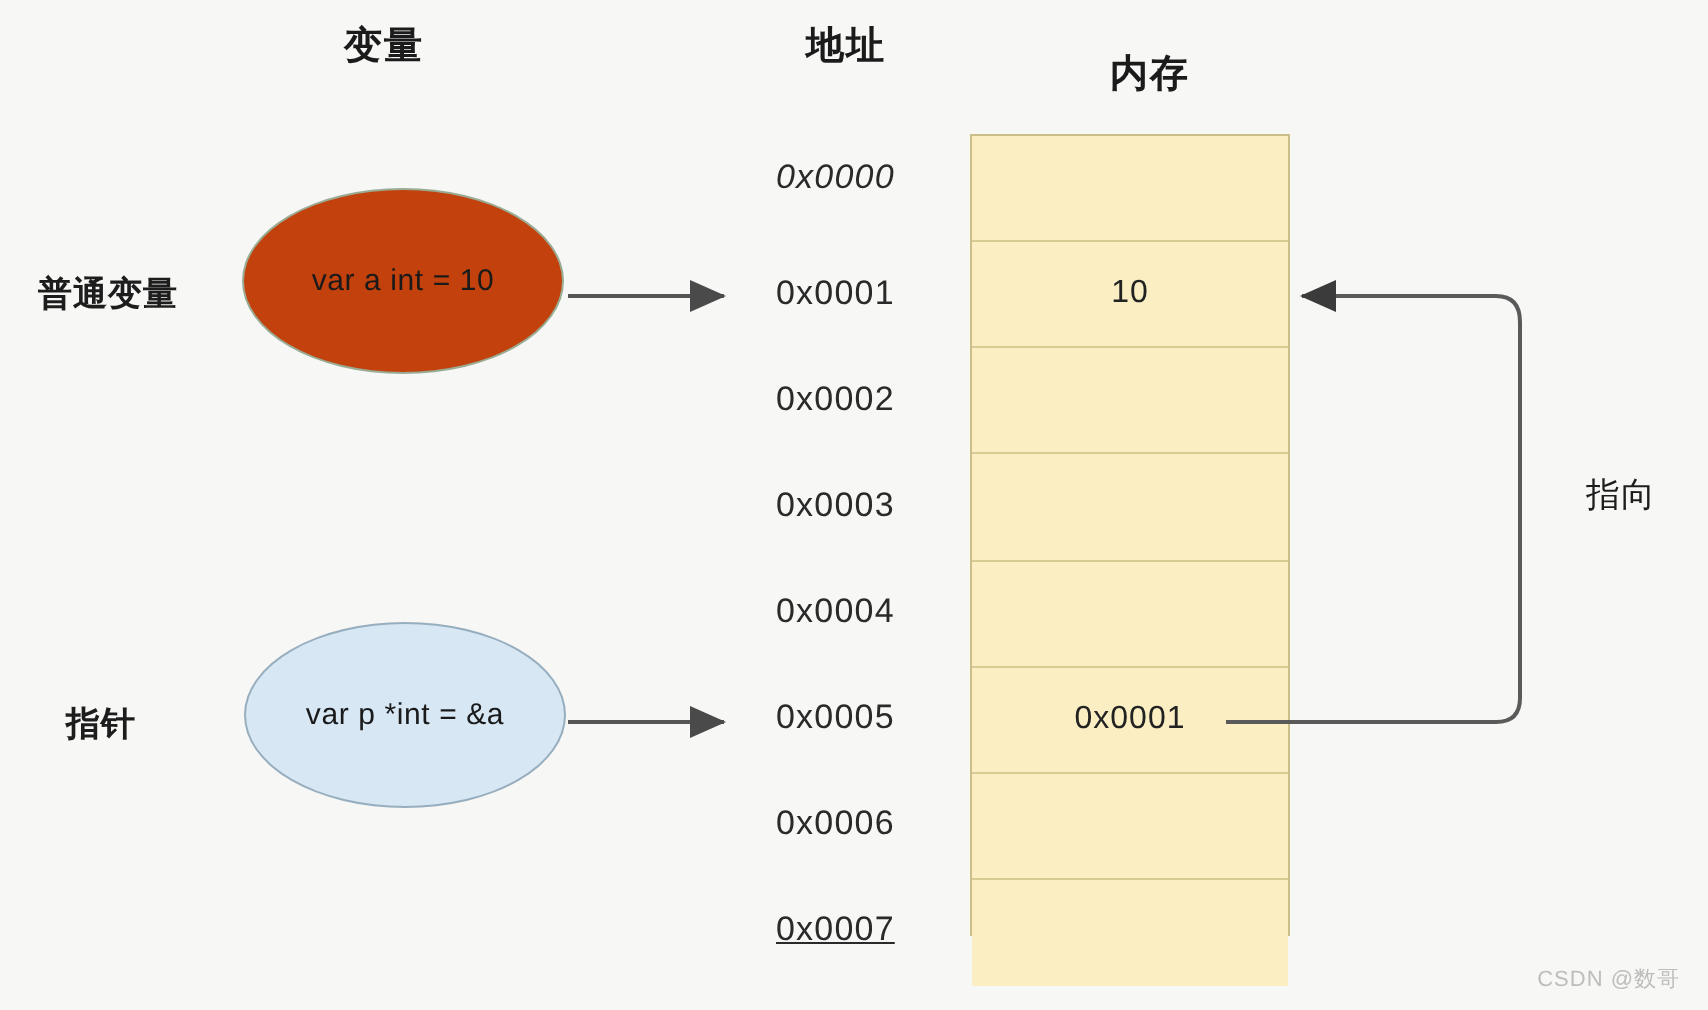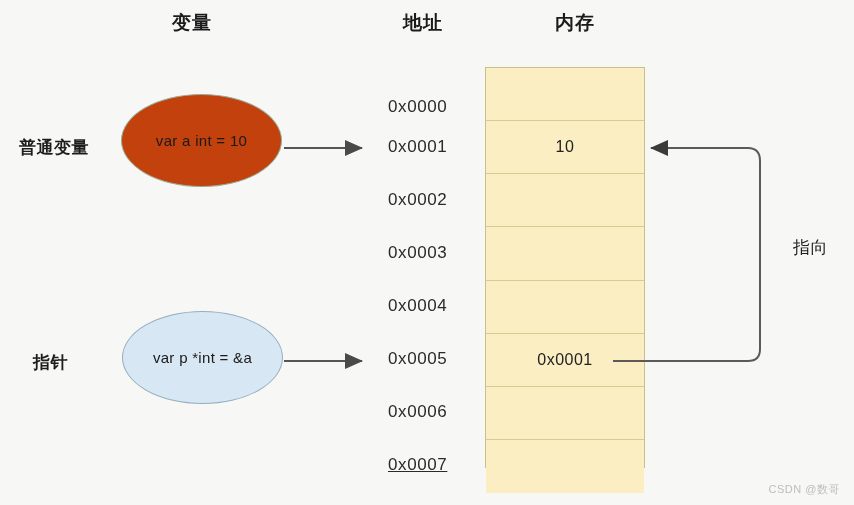--- a/index.html
+++ b/index.html
@@ -23,21 +23,21 @@
     font-size: 19px;
     font-weight: 700;
     color: #1b1b1b;
     letter-spacing: 1px;
     white-space: nowrap;
     text-align: center;
     transform: translateX(-50%);
   }
   #hdr-variable { left: 192px; top: 10px; }
   #hdr-address  { left: 423px; top: 10px; }
-  #hdr-memory   { left: 575px; top: 10px; }
+  #hdr-memory   { left: 575px; top: 24px; }
 
   
   .row-label {
     position: absolute;
     font-size: 17px;
     font-weight: 700;
     color: #1d1d1d;
     white-space: nowrap;
     transform: translateY(-50%);
     letter-spacing: 0.5px;
@@ -152,21 +152,21 @@
   <div class="row-label" id="label-pointer">指针</div>
 
   <div class="node-ellipse" id="node-variable">
     <span>var a int = 10</span>
   </div>
   <div class="node-ellipse" id="node-pointer">
     <span>var p *int = &amp;a</span>
   </div>
 
   <div id="address-column">
-      <div class="addr-label" style="top: 107px;">0x0000</div>
+      <div class="addr-label" style="top: 89px; font-style: italic;">0x0000</div>
       <div class="addr-label" style="top: 146.688px;">0x0001</div>
       <div class="addr-label" style="top: 199.812px;">0x0002</div>
       <div class="addr-label" style="top: 252.938px;">0x0003</div>
       <div class="addr-label" style="top: 306.062px;">0x0004</div>
       <div class="addr-label" style="top: 359.188px;">0x0005</div>
       <div class="addr-label" style="top: 412.312px;">0x0006</div>
       <div class="addr-label" style="top: 465.438px; text-decoration: underline;">0x0007</div>
     </div>
 
   <div id="memory-block">

